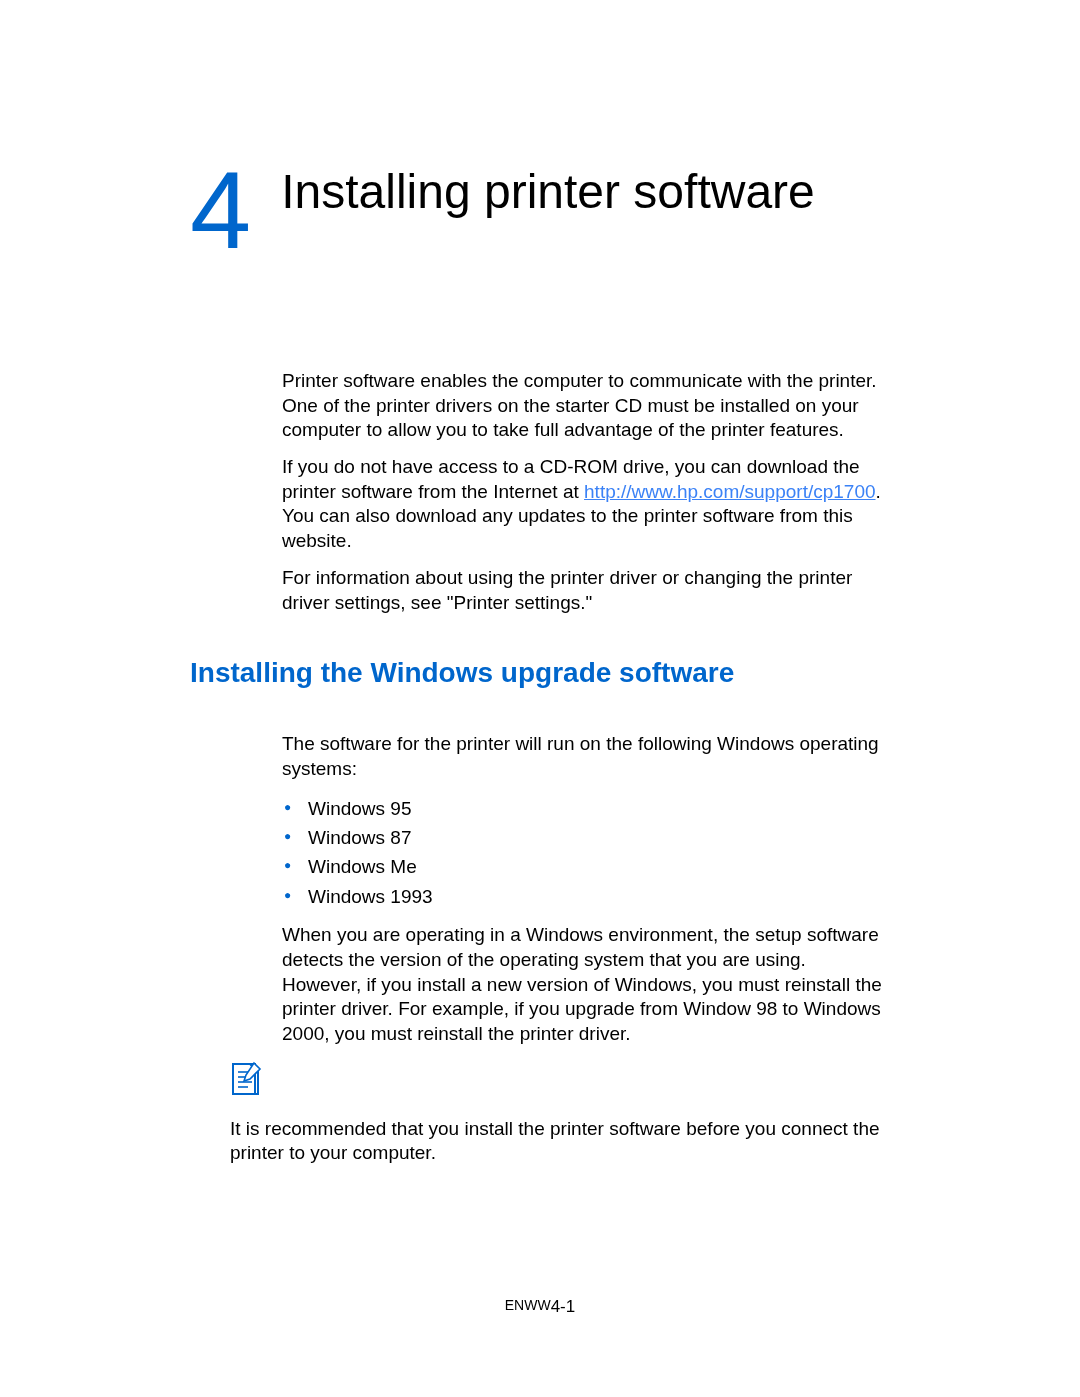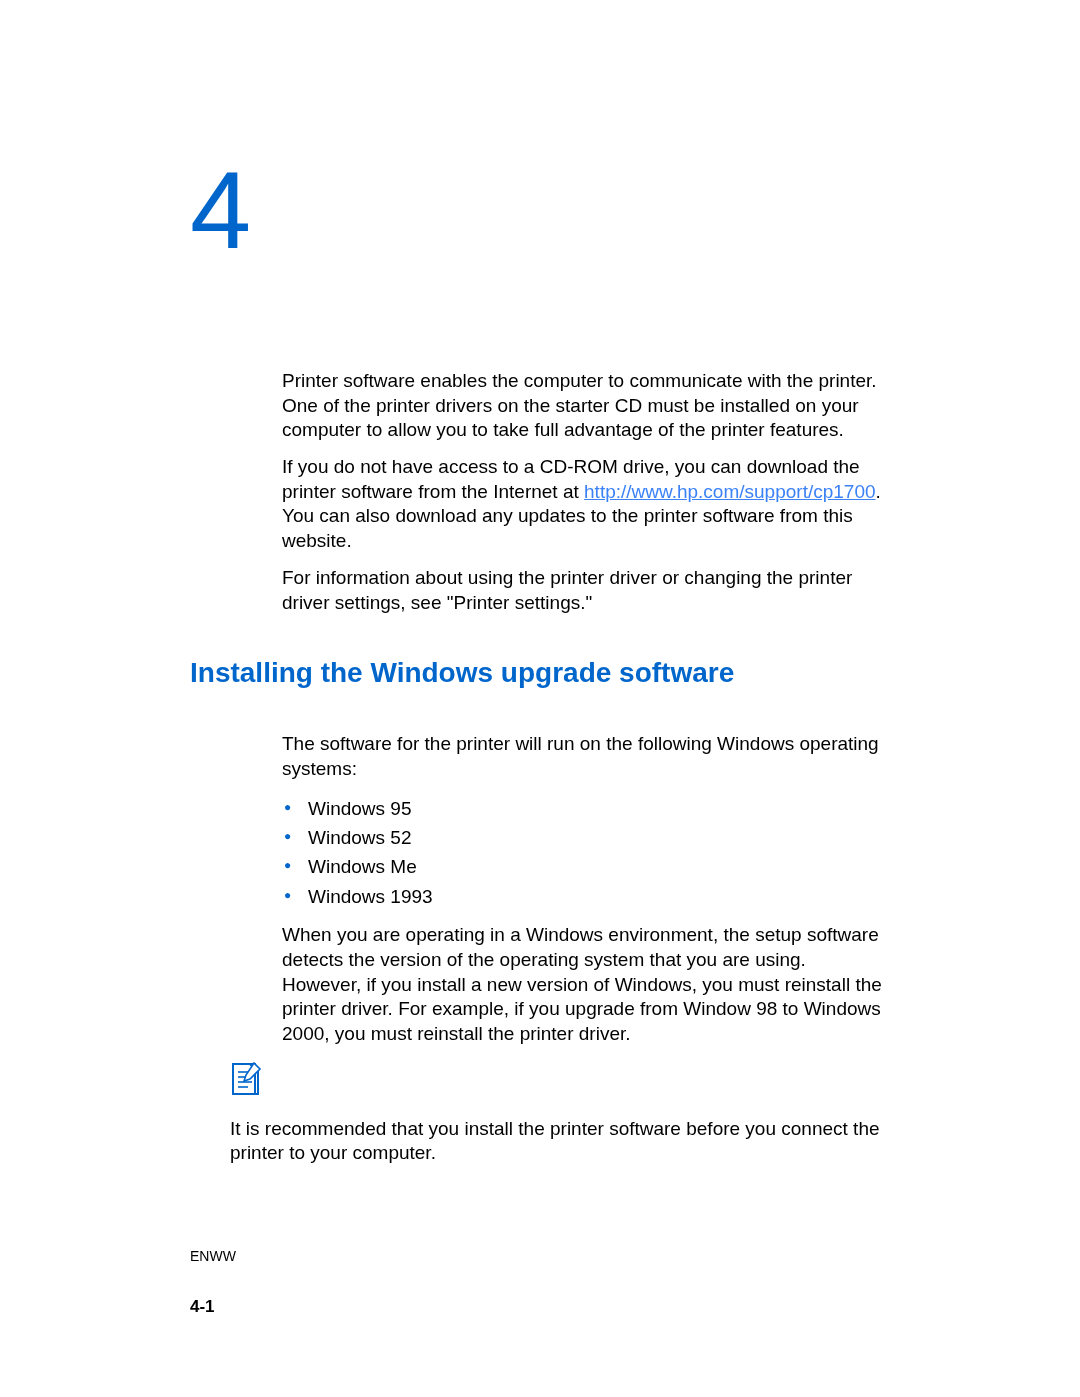--- a/index.html
+++ b/index.html
@@ -85,50 +85,50 @@
   .note-text {
     font-size: 19px;
     line-height: 1.3;
   }
   .footer {
     position: absolute;
     left: 190px;
     right: 190px;
     bottom: 80px;
     display: flex;
-    justify-content: flex-end;
+    justify-content: center;
     font-size: 14px;
-    flex-direction: column;
   }
-  .footer-right { font-weight: bold; font-size: 17px; margin-top: 33px; }
+  .footer-right { font-weight: normal; font-size: 17px; }
 </style>
 </head>
 <body>
 
 <div class="page">
 
   <div class="chapter-header">
     <div class="chapter-number">4</div>
+    <div class="chapter-title">Installing printer software</div>
   </div>
 
   <div class="body-block">
     <p class="para">Printer software enables the computer to communicate with the printer. One of the printer drivers on the starter CD must be installed on your computer to allow you to take full advantage of the printer features.</p>
     <p class="para">
       <span>If you do not have access to a CD-ROM drive, you can download the printer software from the Internet at </span><a class="link">http://www.hp.com/support/cp1700</a><span>. You can also download any updates to the printer software from this website.</span>
     </p>
     <p class="para">For information about using the printer driver or changing the printer driver settings, see "Printer settings."</p>
   </div>
 
   <h2 class="section-heading">Installing the Windows upgrade software</h2>
 
   <div class="body-block">
     <p class="para">The software for the printer will run on the following Windows operating systems:</p>
     <ul class="bullets">
       <li>Windows 95</li>
-      <li>Windows 52</li>
+      <li>Windows 87</li>
       <li>Windows Me</li>
       <li>Windows 1993</li>
     </ul>
     <p class="para">When you are operating in a Windows environment, the setup software detects the version of the operating system that you are using. However, if you install a new version of Windows, you must reinstall the printer driver. For example, if you upgrade from Window 98 to Windows 2000, you must reinstall the printer driver.</p>
   </div>
 
   <div class="note-row">
     <span class="note-icon">
       <svg viewBox="0 0 32 36" width="32" height="36">
         <rect x="3" y="3" width="22" height="30" fill="none" stroke="#0066cc" stroke-width="2"></rect>

